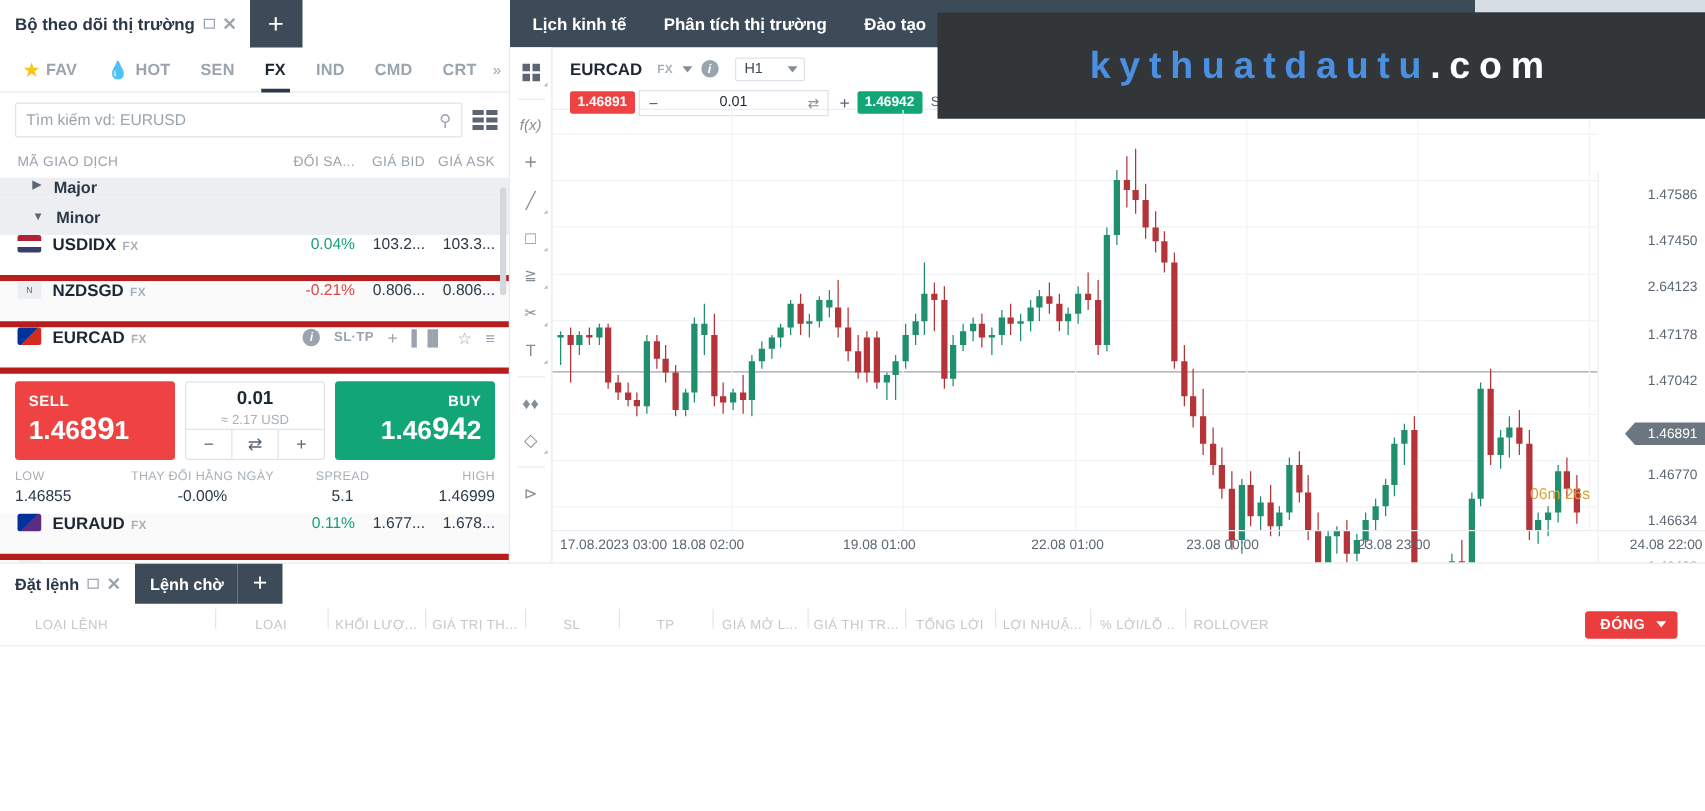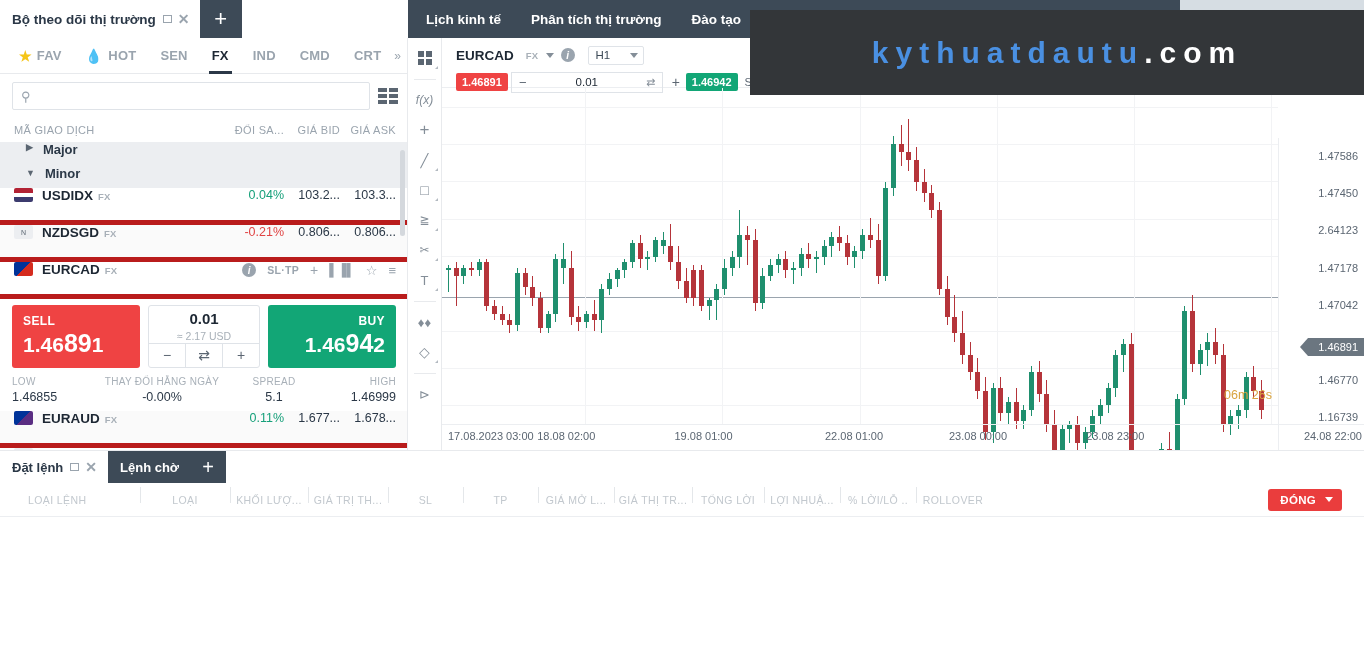--- a/index.html
+++ b/index.html
@@ -222,20 +222,21 @@
       <div class="cat">SEN</div>
       <div class="cat active">FX</div>
       <div class="cat">IND</div>
       <div class="cat">CMD</div>
       <div class="cat">CRT</div>
       <div class="cat-more">»</div>
     </div>
 
     <div class="search-row">
       <div class="search-box">
+        <input type="text" placeholder="Tìm kiếm vd: EURUSD" style="">
         <span style="color:#9aa4ae;font-size:13px;">⚲</span>
       </div>
       <div class="grid-ico">
         <i></i>
           <i></i>
           <i></i>
           <i></i>
           <i></i>
           <i></i>
       </div>
@@ -872,21 +873,21 @@
               </div>
             </div>
           <div class="countdown">06m 26s</div>
           <div class="yaxis">
               <div class="ytick" style="top: 11.6667px;">1.47586</div>
               <div class="ytick" style="top: 49px;">1.47450</div>
               <div class="ytick" style="top: 86.3333px;">2.64123</div>
               <div class="ytick" style="top: 123.667px;">1.47178</div>
               <div class="ytick" style="top: 161px;">1.47042</div>
               <div class="ytick" style="top: 235.667px;">1.46770</div>
-              <div class="ytick" style="top: 273px;">1.16739</div>
+              <div class="ytick" style="top: 273px;">1.46634</div>
               <div class="ytick" style="top: 310.333px;">1.46498</div>
               <div class="ybadge" style="top: 200.451px;">1.46891</div>
             </div>
           <div class="xaxis">
               <div class="xtick" style="left: 6px;">17.08.2023 03:00</div>
               <div class="xtick" style="left: 95.2433px;">18.08 02:00</div>
               <div class="xtick" style="left: 232.487px;">19.08 01:00</div>
               <div class="xtick" style="left: 383px;">22.08 01:00</div>
               <div class="xtick" style="left: 506.973px;">23.08 00:00</div>
               <div class="xtick" style="left: 644.217px;">23.08 23:00</div>
@@ -911,21 +912,21 @@
           <span class="win-sq"></span>
           <span class="win-x">✕</span>
         </span>
       </div>
       <div class="bp-tab dark">Lệnh chờ</div>
       <div class="bp-add">+</div>
     </div>
 
     <div class="bp-head">
       <span class="bh" style="width:112px;text-align:left;">LOẠI LỆNH</span>
-      <span class="bh sep" style="width:90px;">LOẠI</span>
+      <span class="bh sep" style="width:90px;margin-left:32px;">LOẠI</span>
       <span class="bh sep" style="width:78px;">KHỐI LƯỢ...</span>
       <span class="bh sep" style="width:80px;">GIÁ TRỊ TH...</span>
       <span class="bh sep" style="width:75px;">SL</span>
       <span class="bh sep" style="width:75px;">TP</span>
       <span class="bh sep" style="width:76px;">GIÁ MỞ L...</span>
       <span class="bh sep" style="width:78px;">GIÁ THỊ TR...</span>
       <span class="bh sep" style="width:72px;">TỔNG LỜI</span>
       <span class="bh sep" style="width:76px;">LỢI NHUẬ...</span>
       <span class="bh sep" style="width:76px;">% LỜI/LỖ ..</span>
       <span class="bh sep" style="width:74px;">ROLLOVER</span>

